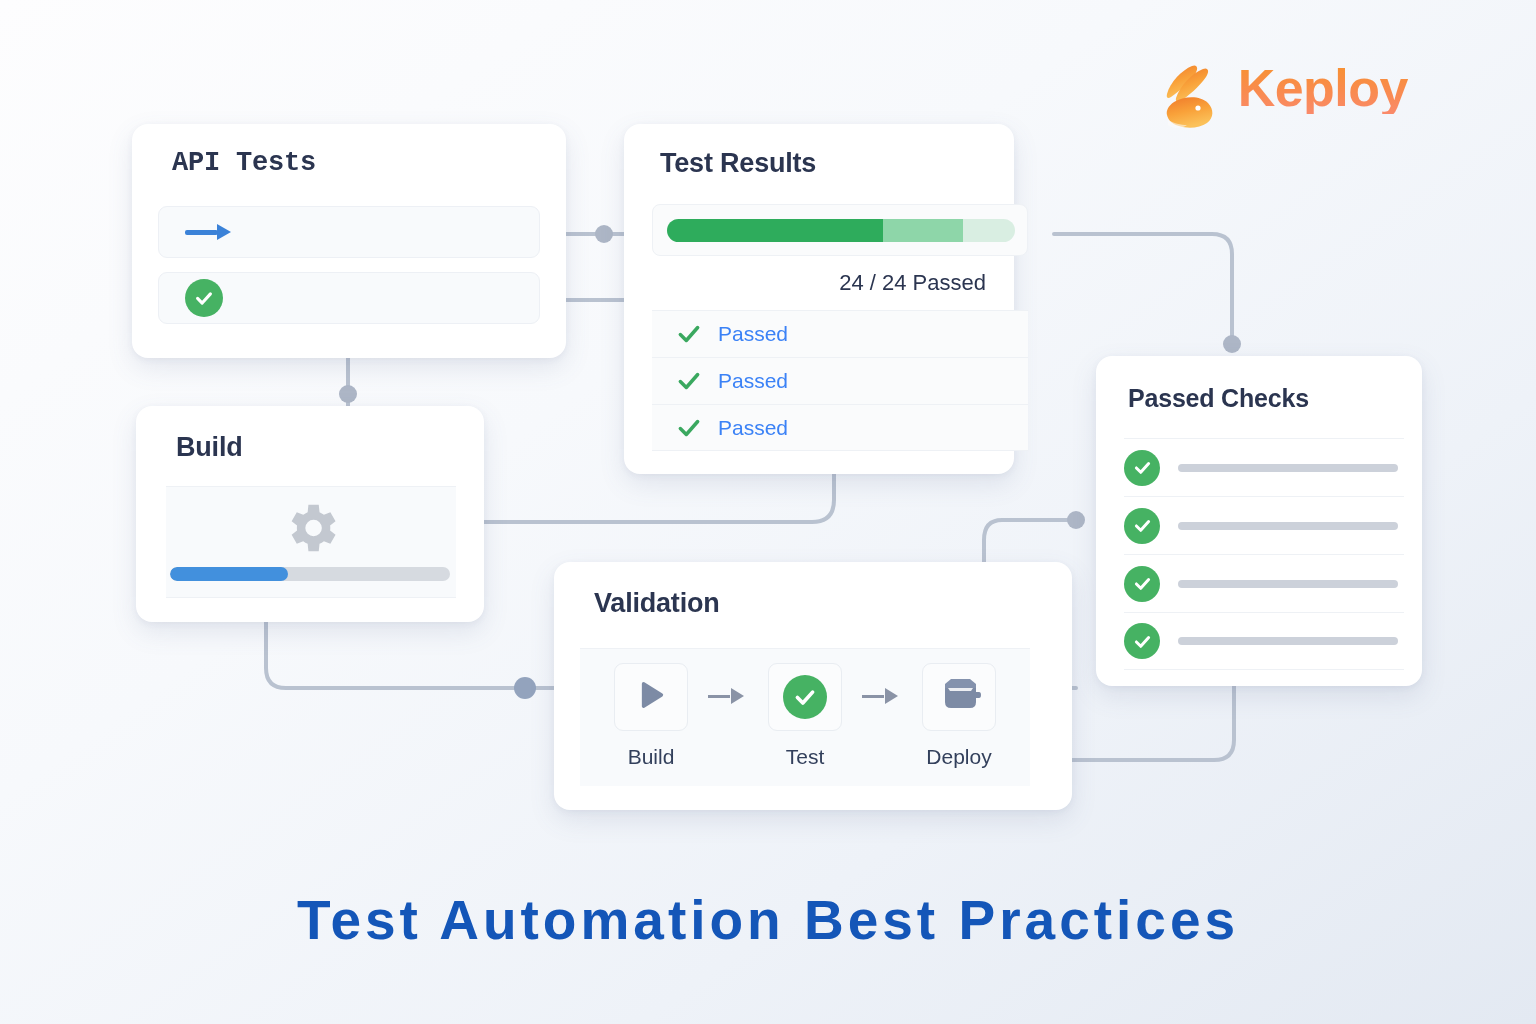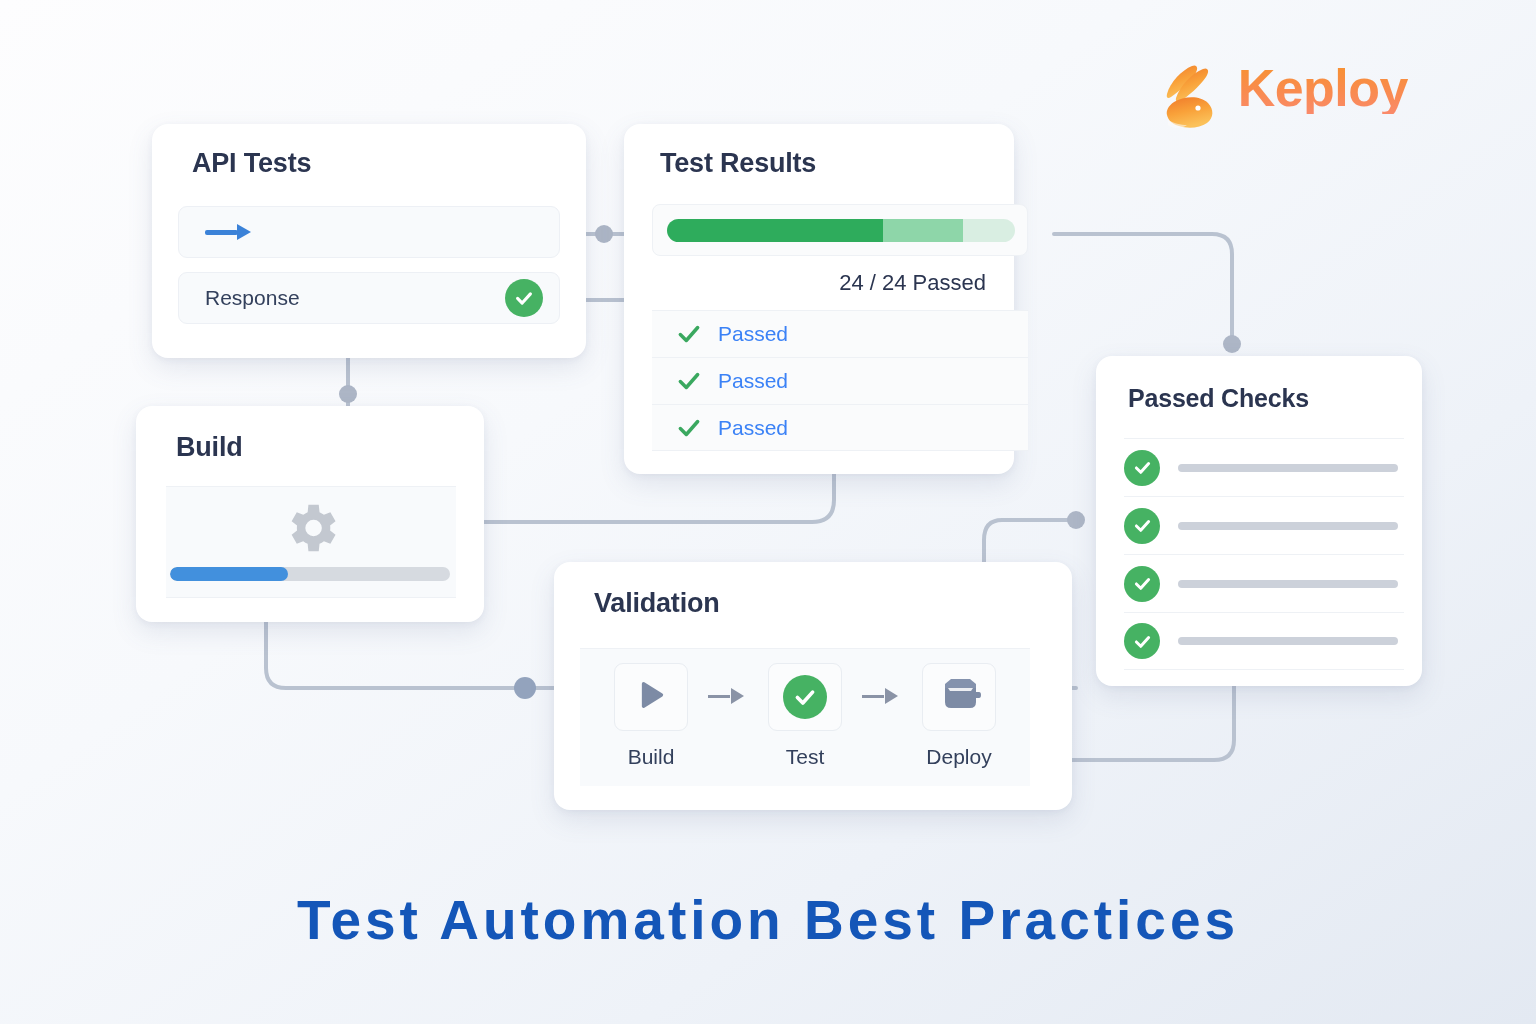--- a/index.html
+++ b/index.html
@@ -38,22 +38,22 @@
     z-index: 3;
   }
   .card-title {
     color: #2b3550;
     font-weight: 600;
     letter-spacing: -0.2px;
   }
 
   
   #card-api {
-    left: 152px; top: 124px;
-    width: 434px; height: 234px;
+    left: 132px; top: 124px;
+    width: 434px; height: 234px; font-family: Liberation Mono, monospace;
   }
   #card-api .card-title {
     position: absolute;
     left: 40px; top: 24px;
     font-size: 27px;
   }
   .row-pill {
     position: absolute;
     left: 26px;
     width: 382px;
@@ -383,21 +383,20 @@
     <div class="card-title">API Tests</div>
 
     <div class="row-pill" id="pill-request">
       <span class="arrow-right-icon">
         <span class="shaft"></span>
           <span class="head"></span>
       </span>
     </div>
 
     <div class="row-pill" id="pill-response">
-      <span class="pill-label">Response</span>
       <span class="check-circle" style="width:38px;height:38px;">
         <svg width="22" height="22" viewBox="0 0 24 24">
           <path d="M5 12.5 L10 17.5 L19 7.5" fill="none" stroke="#ffffff" stroke-width="3.4" stroke-linecap="round" stroke-linejoin="round"></path>
         </svg>
       </span>
     </div>
   </div>
 
   <div class="card" id="card-results">
     <div class="card-title">Test Results</div>

